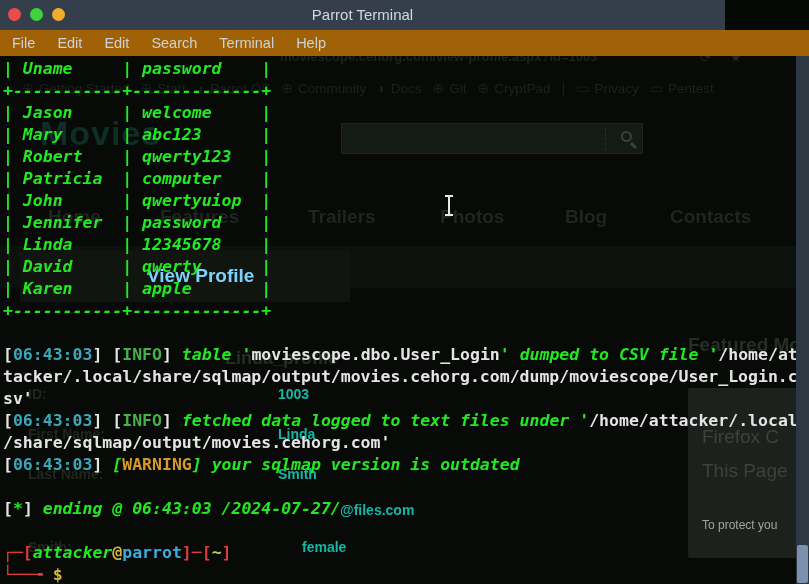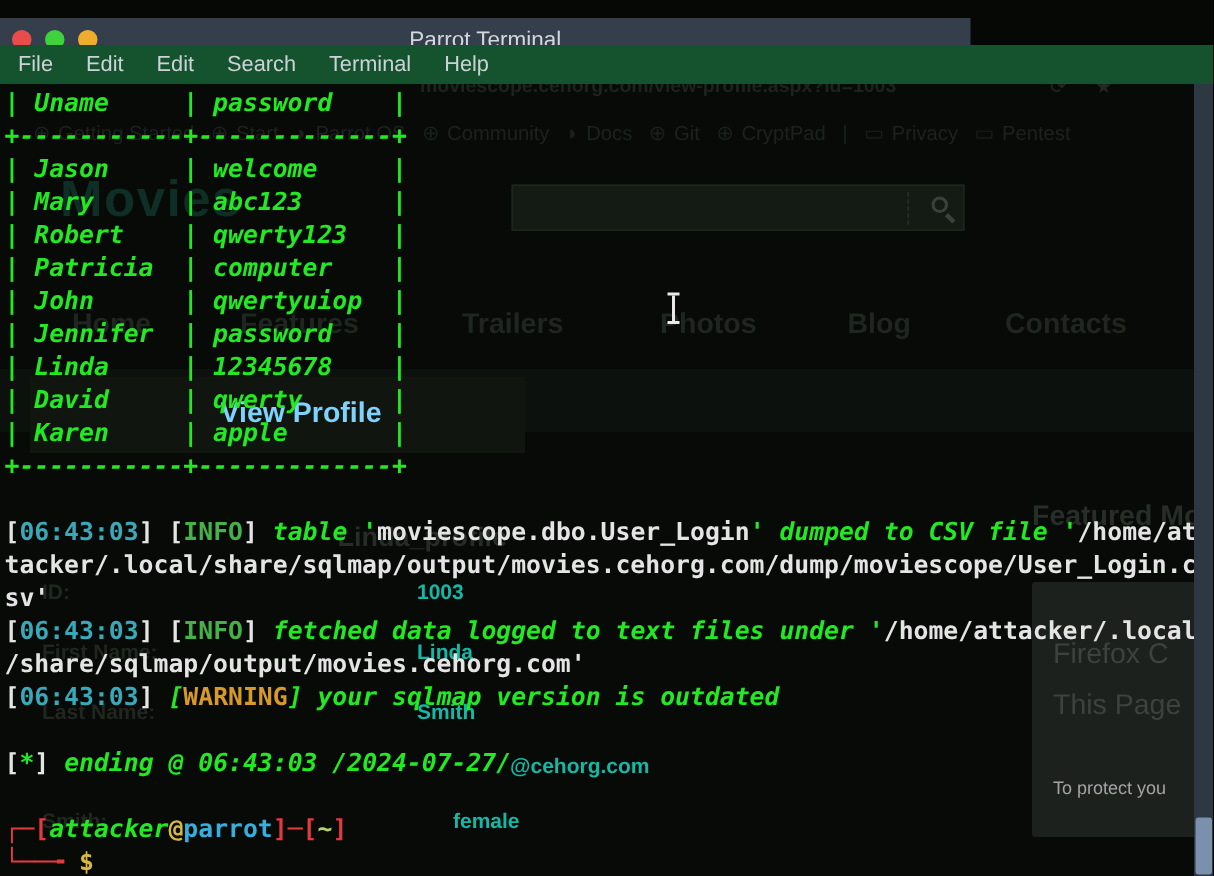--- a/index.html
+++ b/index.html
@@ -2,31 +2,31 @@
 <html><head>
 <meta charset="utf-8">
 <style>
   * { margin:0; padding:0; box-sizing:border-box; }
   html,body { width:809px; height:584px; background:#000; overflow:hidden; }
   body { font-family:"Liberation Sans", sans-serif; }
 
   .window { position:relative; width:809px; height:584px; background:#060806; overflow:hidden; }
 
   
-  .titlebar { position:absolute; top:12px; left:0; width:647px; height:30px; background:#353f4b; }
+  .titlebar { position:absolute; top:0; left:0; width:725px; height:30px; background:#353f4b; }
   .lights { position:absolute; left:8px; top:8px; display:flex; gap:9px; }
   .light { width:13px; height:13px; border-radius:50%; }
   .light.close { background:#ea4c4c; }
   .light.min   { background:#3fd23f; }
   .light.max   { background:#f0ad2d; }
   .win-title { position:absolute; top:0; left:0; width:100%; height:30px; line-height:30px;
                text-align:center; color:#d3d8dd; font-size:15px; }
 
   
-  .menubar { position:absolute; top:30px; left:0; width:809px; height:26px; background:#14532d;
+  .menubar { position:absolute; top:30px; left:0; width:809px; height:26px; background:#a16207;
              display:flex; align-items:flex-end; padding-left:1px; }
   .menu-item { color:#ccd2d8; font-size:14.5px; padding:0 11px; height:26px; line-height:26px; cursor:default; }
 
   
   .term { position:absolute; top:56px; left:0; width:809px; height:528px; background:#070a07; overflow:hidden; }
 
   
   .bg-layer { position:absolute; inset:0; z-index:1; }
   .bg-band-nav { position:absolute; left:0; top:190px; width:796px; height:42px; background:#0d110d; }
   .bg-url { position:absolute; left:280px; top:-7px; font-size:13px; color:#1d241e; font-weight:bold; }
@@ -170,21 +170,21 @@
       <div class="bg-viewprofile">View Profile</div>
 
       <div class="bg-heading">Linda_profile</div>
       <div id="profile-rows">
           <span class="bg-row-label" style="top: 330px;">ID:</span>
           <span class="bg-row-value" style="top: 330px; left: 278px;">1003</span>
           <span class="bg-row-label" style="top: 370px;">First Name:</span>
           <span class="bg-row-value" style="top: 370px; left: 278px;">Linda</span>
           <span class="bg-row-label" style="top: 410px;">Last Name:</span>
           <span class="bg-row-value" style="top: 410px; left: 278px;">Smith</span>
-          <span class="bg-row-value" style="top: 446px; left: 340px;">@cehorg.com</span>
+          <span class="bg-row-value" style="top: 446px; left: 340px;">@files.com</span>
           <span class="bg-row-label" style="top: 483px;">Smith:</span>
           <span class="bg-row-value" style="top: 483px; left: 302px;">female</span>
         </div>
 
       <div class="bg-featured">Featured Mo</div>
 
       <div class="ff-panel">
         <div class="ff-line" style="top:38px">Firefox C</div>
         <div class="ff-line" style="top:72px">This Page</div>
         <div class="ff-line small" style="top:130px">To protect you</div>

